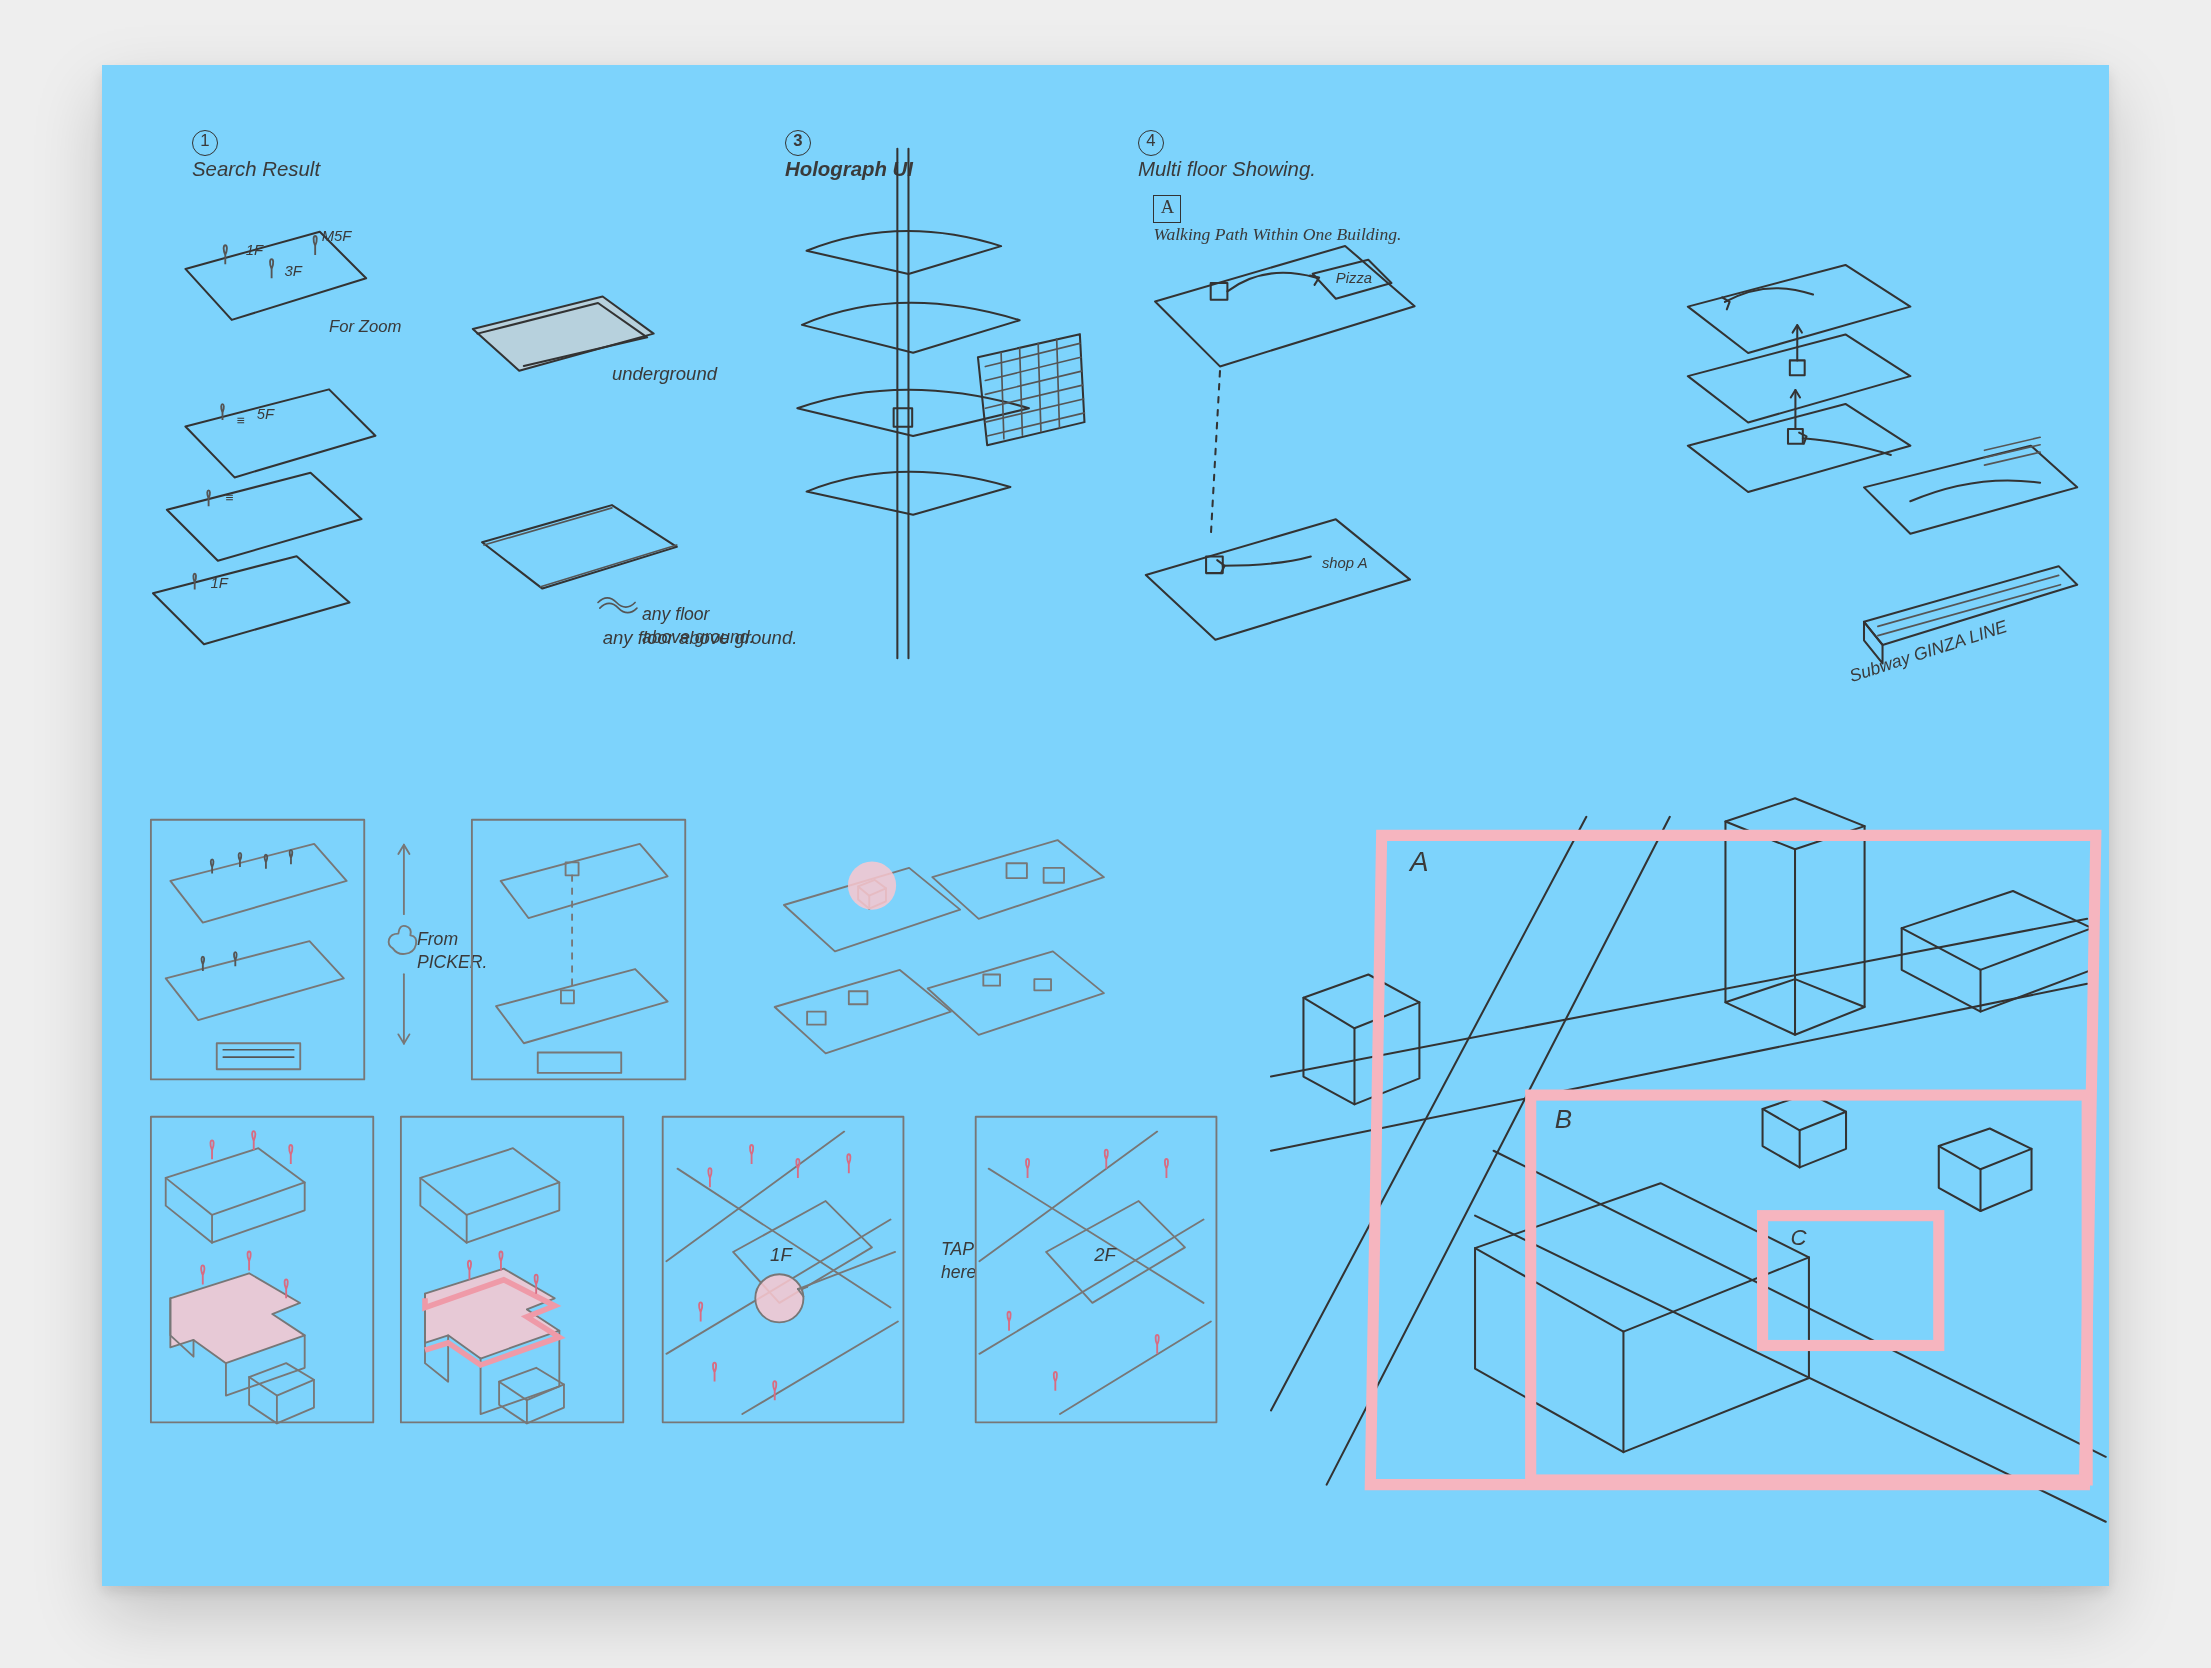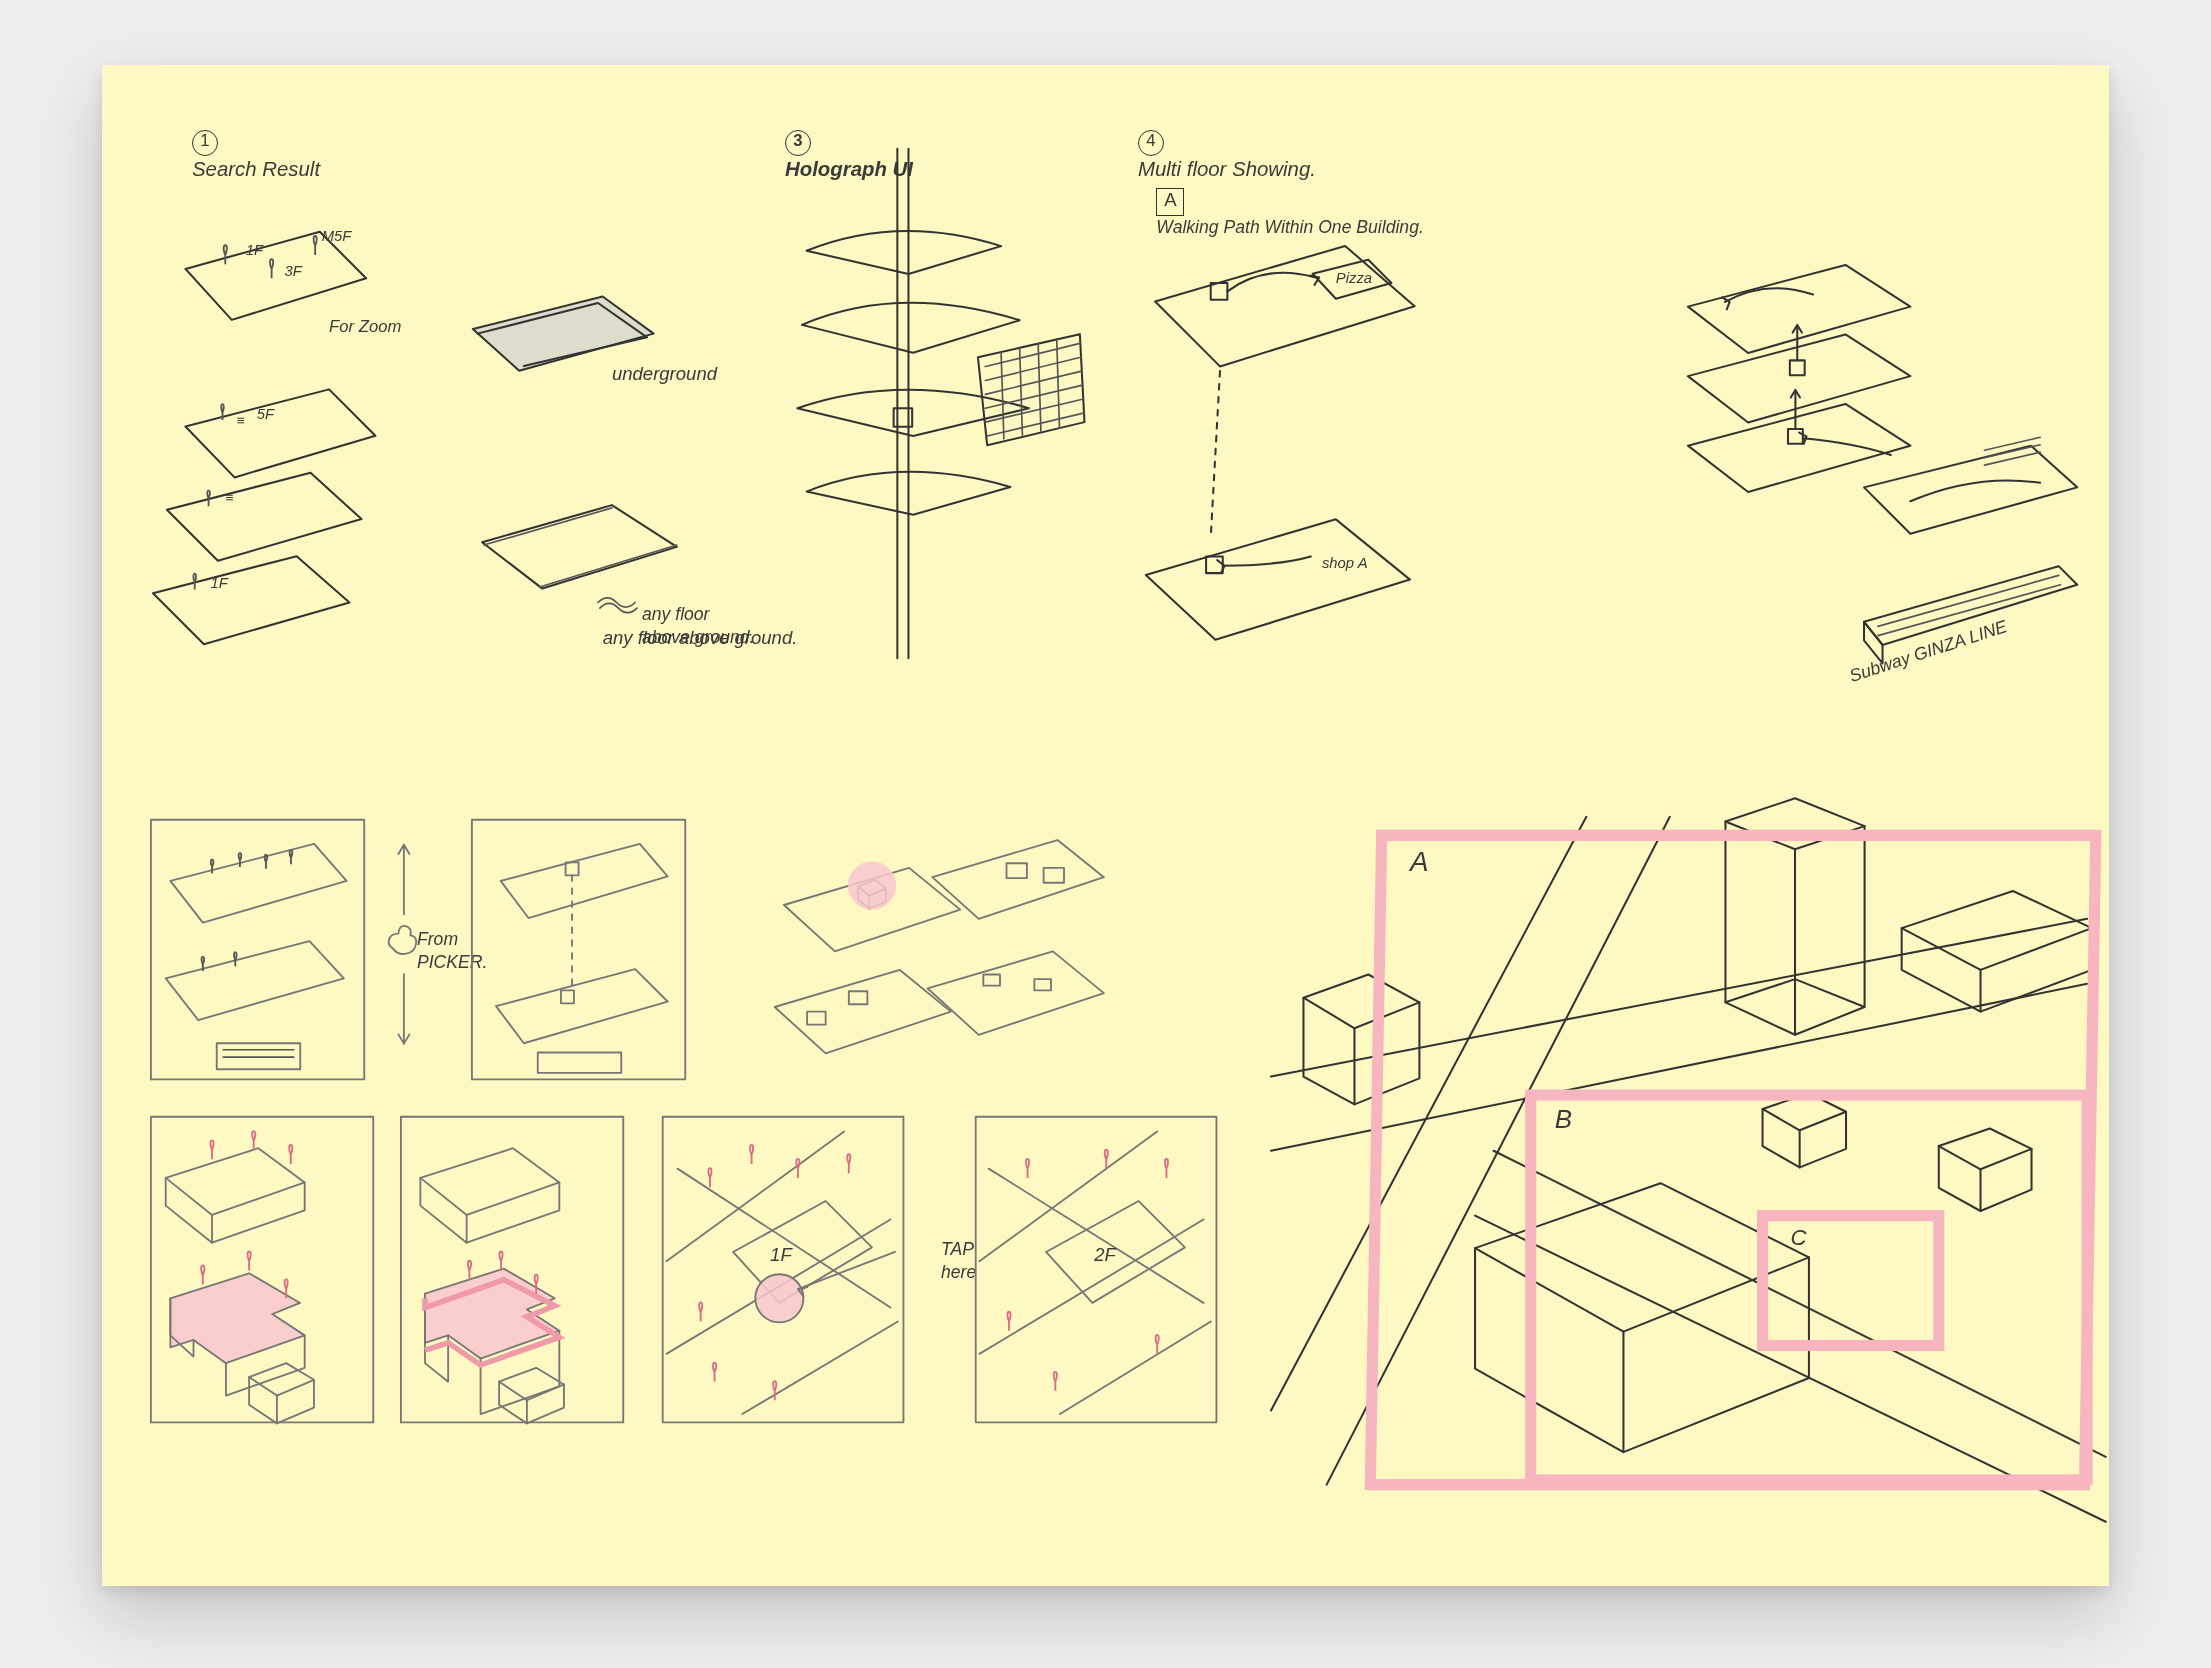--- a/index.html
+++ b/index.html
@@ -14,21 +14,21 @@
     height: 1669px;
     position: relative;
     background: #eeeeee;
   }
   .paper {
     position: absolute;
     left: 102px;
     top: 65px;
     width: 2007px;
     height: 1521px;
-    background: #fef9c3;
+    background: #7dd3fc;
     box-shadow: 0 28px 65px rgba(0,0,0,0.18), 0 5.6px 13px rgba(0,0,0,0.10);
   }
   .label {
     position: absolute;
     font-size: 20.4px;
     line-height: 1.3;
     white-space: pre;
     color: #3a3a3a;
     font-style: italic;
   }
@@ -84,21 +84,21 @@
     </div>
     <div class="label" style="left:649px; top:37px;font-weight:bold;">
       <span class="circ">3</span>
       <span>Holograph UI</span>
     </div>
     <div class="label" style="left:1002px; top:37px;">
       <span class="circ">4</span>
       <span>Multi floor Showing.</span>
     </div>
 
-    <div class="label small" style="left:1025px; top:100px;">
+    <div class="label small" style="left:1025px; top:107px;font-family:Liberation Serif, serif;">
       <span class="sq">A</span>
       <span>Walking Path Within One Building.</span>
     </div>
 
     <svg style="left:51px; top:111px;" width="278" height="575" viewBox="0 0 300 620">
 
       <polygon class="pen" points="35,100 180,60 230,110 85,155"></polygon>
 
       <g class="pin-dark" transform="translate(78,85)">
           <path d="M0,0 c-6,-14 6,-14 0,0 v10"></path>

